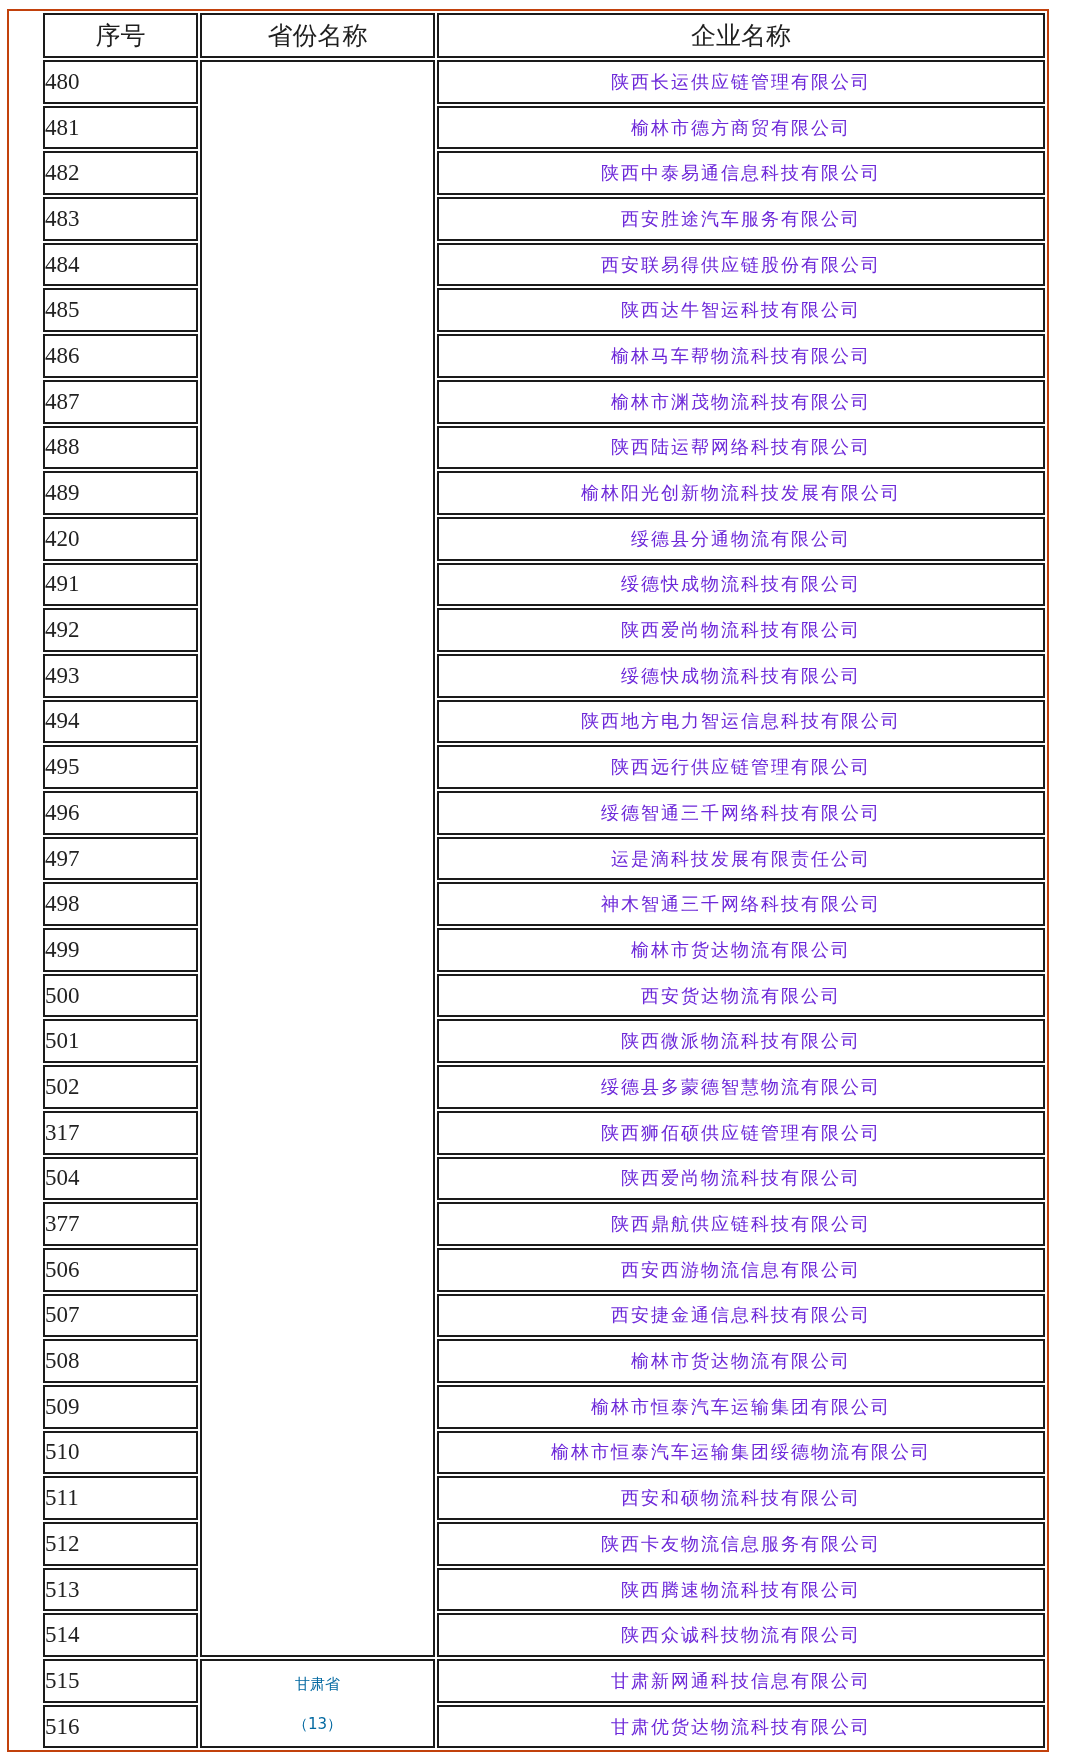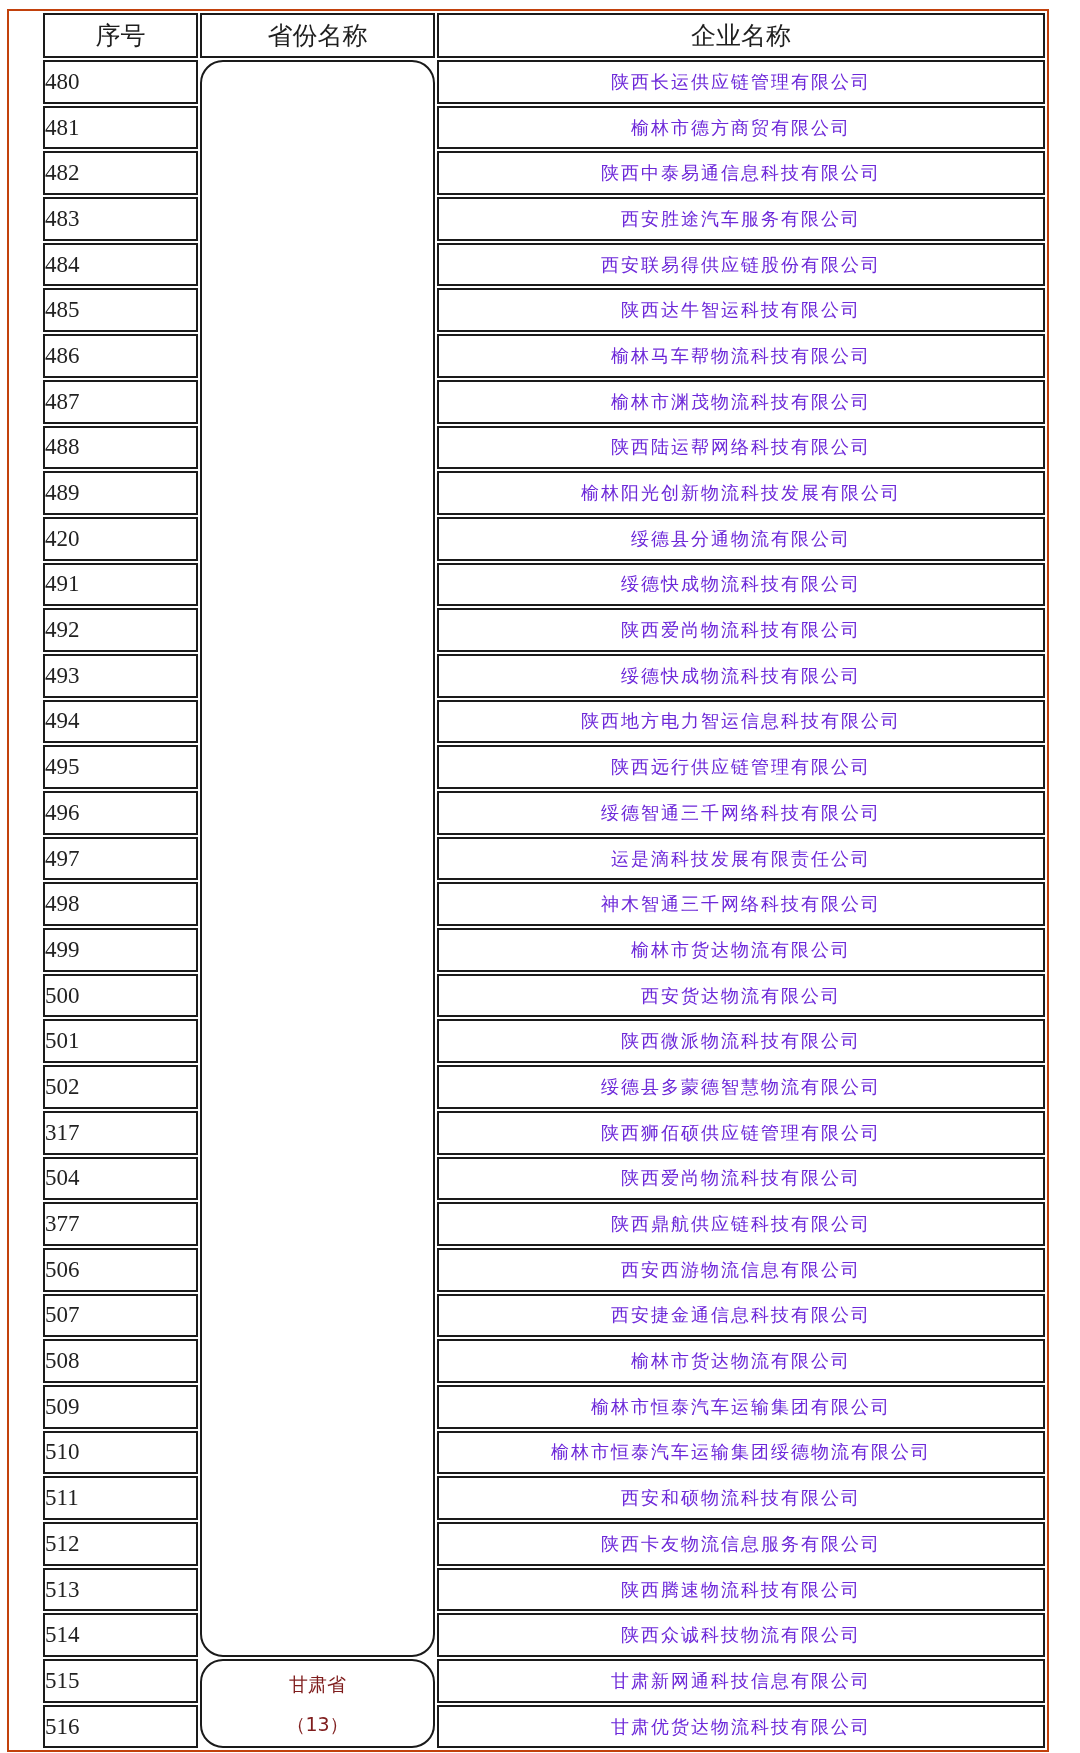--- a/index.html
+++ b/index.html
@@ -49,24 +49,23 @@
     }
     td.no {
       text-align: left;
       font-family: "Liberation Serif", "DejaVu Serif", serif;
       font-size: 23px;
       color: #222;
     }
     td.prov {
       text-align: center;
       font-family: "DejaVu Sans", "Liberation Sans", sans-serif;
-      font-size: 19px;
-      color: #7f1d1d;
+      font-size: 15px;
+      color: #0369a1;
       line-height: 40px;
-      border-radius: 23px;
     }
     td.name {
       text-align: center;
       padding-left: 12px;
       font-family: "DejaVu Sans", "Liberation Sans", sans-serif;
       font-size: 18px;
       letter-spacing: 2px;
       color: #6d28d9;
       white-space: nowrap;
     }

